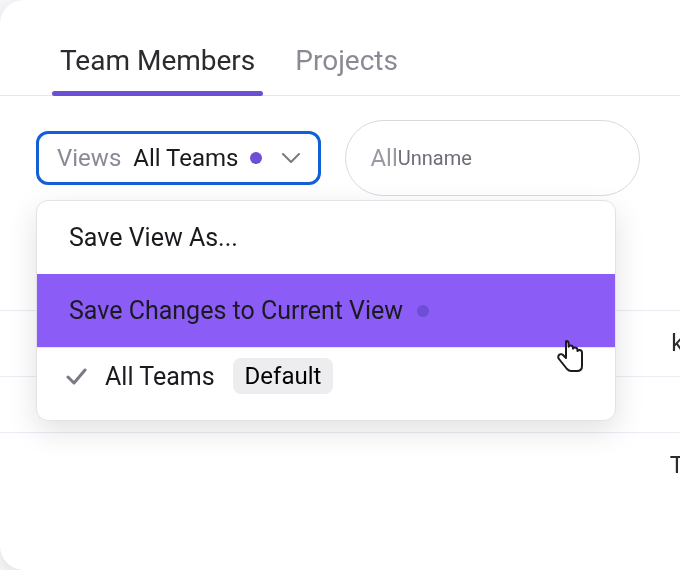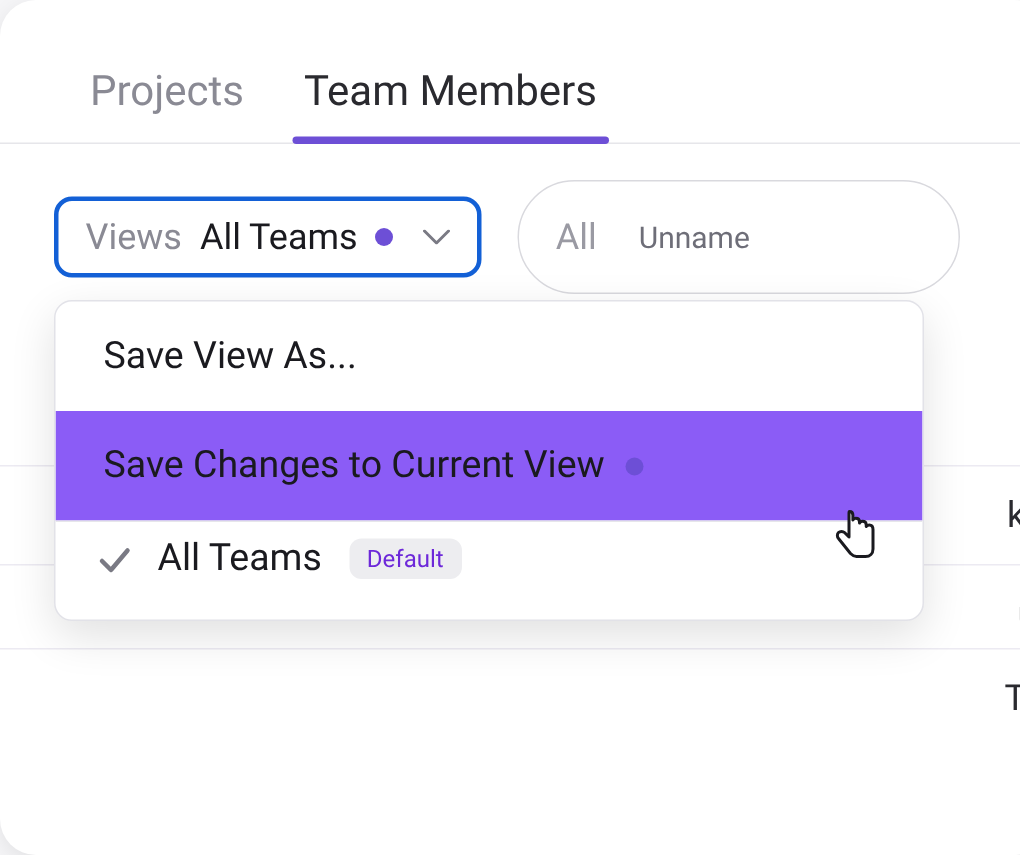--- a/index.html
+++ b/index.html
@@ -83,21 +83,20 @@
       width: 18px;
       height: 10px;
       margin-left: 8px;
     }
     .filter-pill {
       display: flex;
       align-items: center;
       border: 1.5px solid #d9d9de;
       border-radius: 999px;
       padding: 23px 24px;
-      gap: 28px;
       flex: 1;
       overflow: hidden;
     }
     .filter-label {
       font-size: 24px;
       color: #9a9aa3;
     }
     .filter-value {
       font-size: 20px;
       color: #6e6e78;
@@ -145,22 +144,22 @@
     .check {
       width: 22px;
       height: 22px;
       flex-shrink: 0;
     }
     .view-name {
       font-size: 25px;
       color: #1a1a1f;
     }
     .badge {
-      font-size: 16px;
-      color: #6d28d9;
+      font-size: 24px;
+      color: #000000;
       background: #ededf0;
       border-radius: 8px;
       padding: 4px 12px;
     }
     .bg-row {
       position: absolute;
       left: 0;
       right: 0;
       border-top: 1px solid #eceaf2;
       padding: 18px 0 18px 0;
@@ -182,25 +181,25 @@
       z-index: 20;
       pointer-events: none;
     }
   </style>
 </head>
 <body>
 
 <div class="card">
 
   <div class="tabs">
+    <div class="tab active">
+      <span>Team Members</span>
+    </div>
     <div class="tab">
       <span>Projects</span>
-    </div>
-    <div class="tab active">
-      <span>Team Members</span>
     </div>
   </div>
 
   <div class="controls-row">
     <div class="views-select">
       <span class="views-label">Views</span>
       <span class="views-value">All Teams</span>
       <span class="dot"></span>
       <svg class="chevron" viewBox="0 0 18 10">
         <path d="M1 1 L9 9 L17 1" fill="none" stroke="#7a7a84" stroke-width="2" stroke-linecap="round" stroke-linejoin="round"></path>

